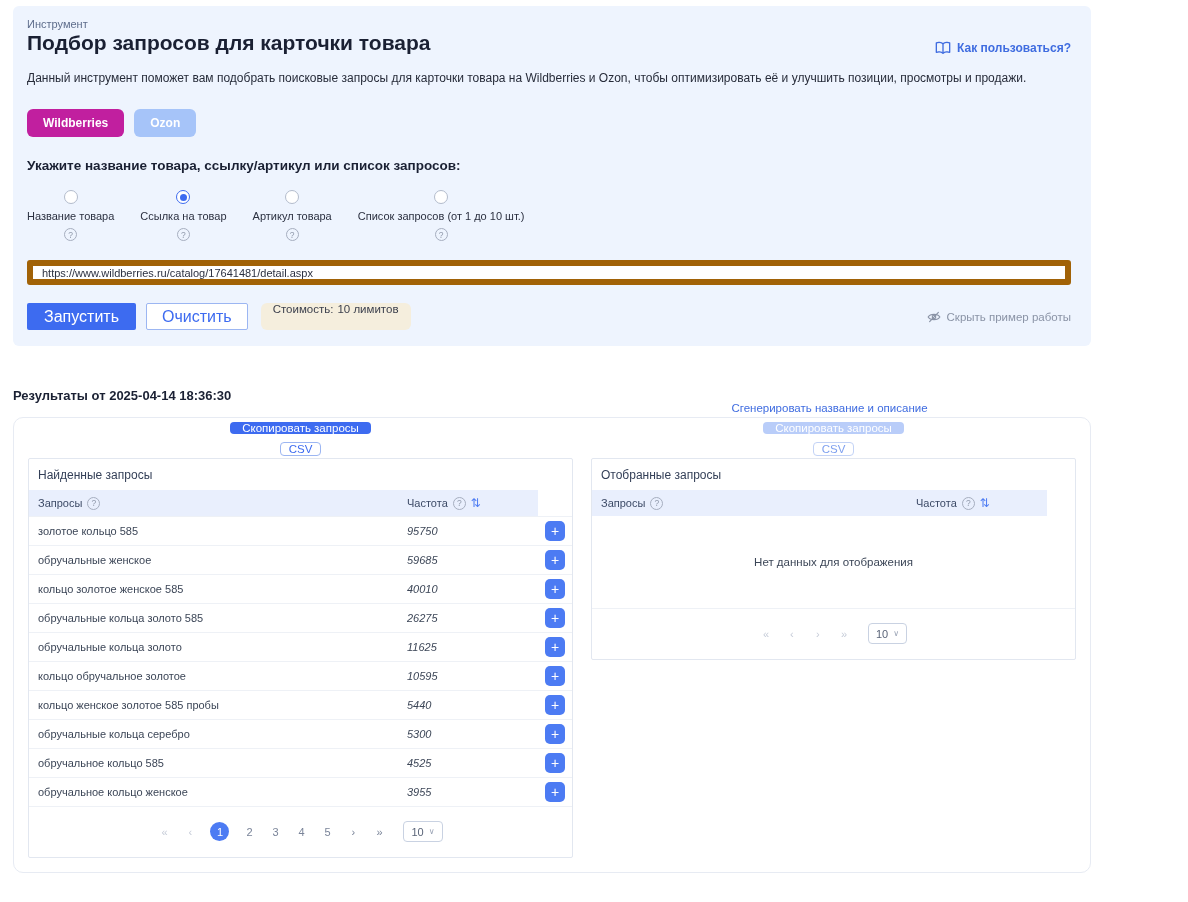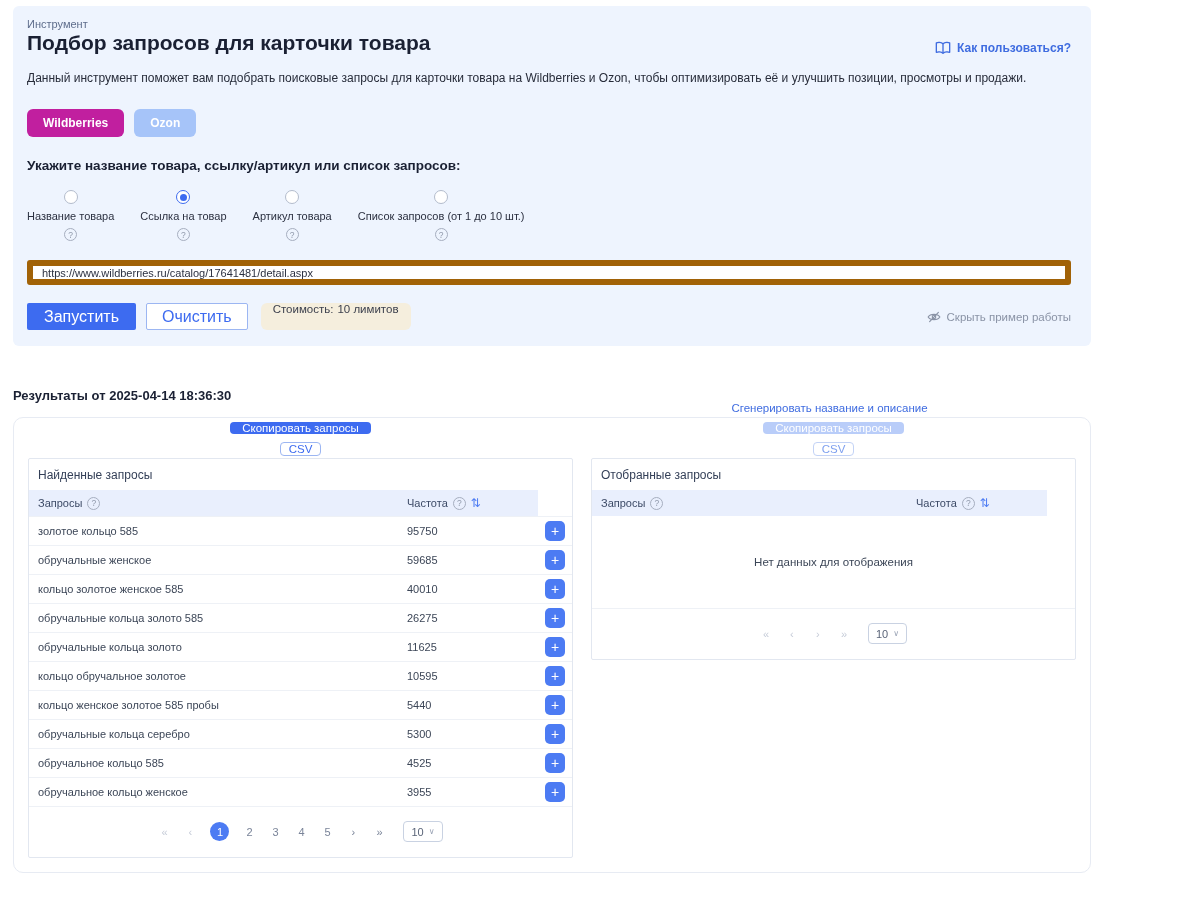--- a/index.html
+++ b/index.html
@@ -56,21 +56,21 @@
   .th { background: #e9effd; display: flex; align-items: center; gap: 5px; padding: 0 9px; font-size: 11px; color: #3c4a66; height: 26px; }
   .th-query { flex: 1; }
   .th-freq { width: 140px; flex: none; }
   .th-action { width: 34px; flex: none; background: transparent; padding: 0; }
   .col-right .th-action { width: 28px; }
   .sort-icon { color: #4c7bf3; font-size: 12px; line-height: 1; }
 
   .trow { display: flex; align-items: center; border-top: 1px solid #eef1f6; height: 29px; }
   .td { font-size: 11px; color: #3c4657; padding: 0 9px; }
   .td.query { flex: 1; white-space: nowrap; overflow: hidden; }
-  .td.freq { width: 140px; flex: none; }
+  .td.freq { width: 140px; flex: none; font-style: italic; }
   .td.action { width: 34px; flex: none; display: flex; justify-content: center; padding: 0; }
   .plus-btn { width: 20px; height: 20px; border: none; border-radius: 5px; background: #4c7bf3; color: #fff; font-size: 14px; line-height: 1; cursor: pointer; display: flex; align-items: center; justify-content: center; padding: 0 0 1px 0; font-family: inherit; }
 
   .pagination { display: flex; align-items: center; justify-content: center; gap: 14px; padding: 14px 0 15px; border-top: 1px solid #eef1f6; font-size: 11px; color: #7a8499; }
   .pg-item { cursor: pointer; min-width: 12px; text-align: center; }
   .pg-item.disabled { color: #c6ccd8; cursor: default; }
   .pg-num.active { width: 19px; height: 19px; border-radius: 50%; background: #4c7bf3; color: #fff; display: inline-flex; align-items: center; justify-content: center; }
   .page-size-select { display: inline-flex; align-items: center; gap: 5px; border: 1px solid #c9d2e2; border-radius: 4px; height: 21px; padding: 0 7px; margin-left: 4px; color: #5a6478; cursor: pointer; background: #fff; }
   .page-size-select .chev { font-size: 8px; color: #9aa3b5; }
 

